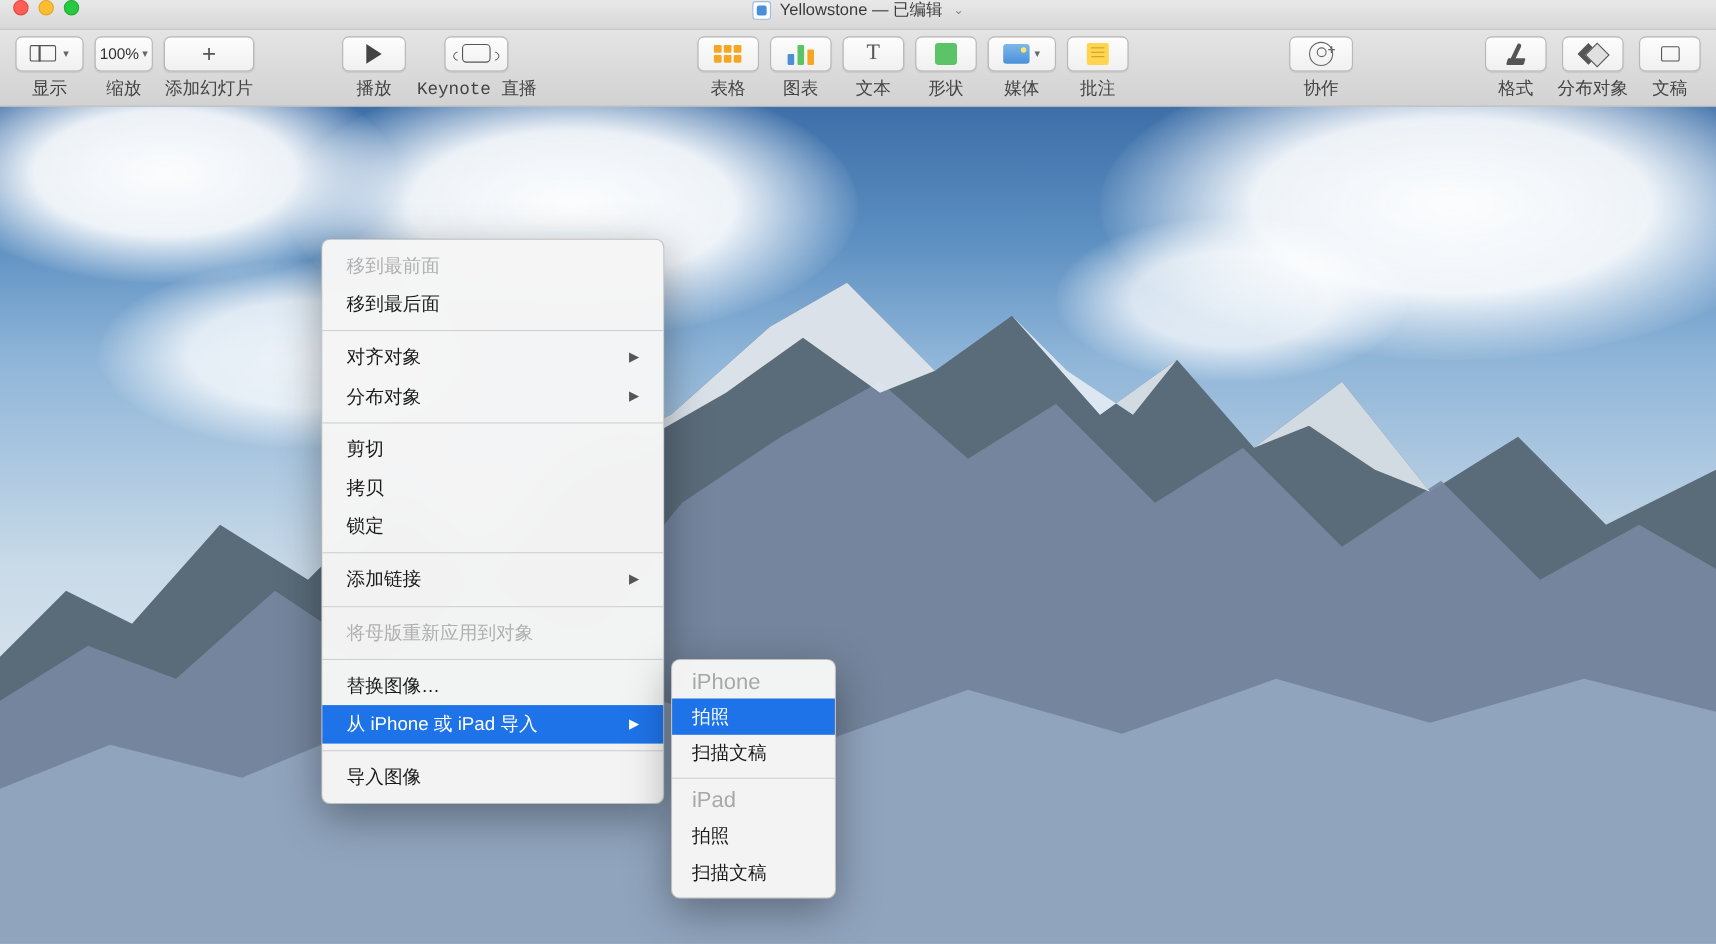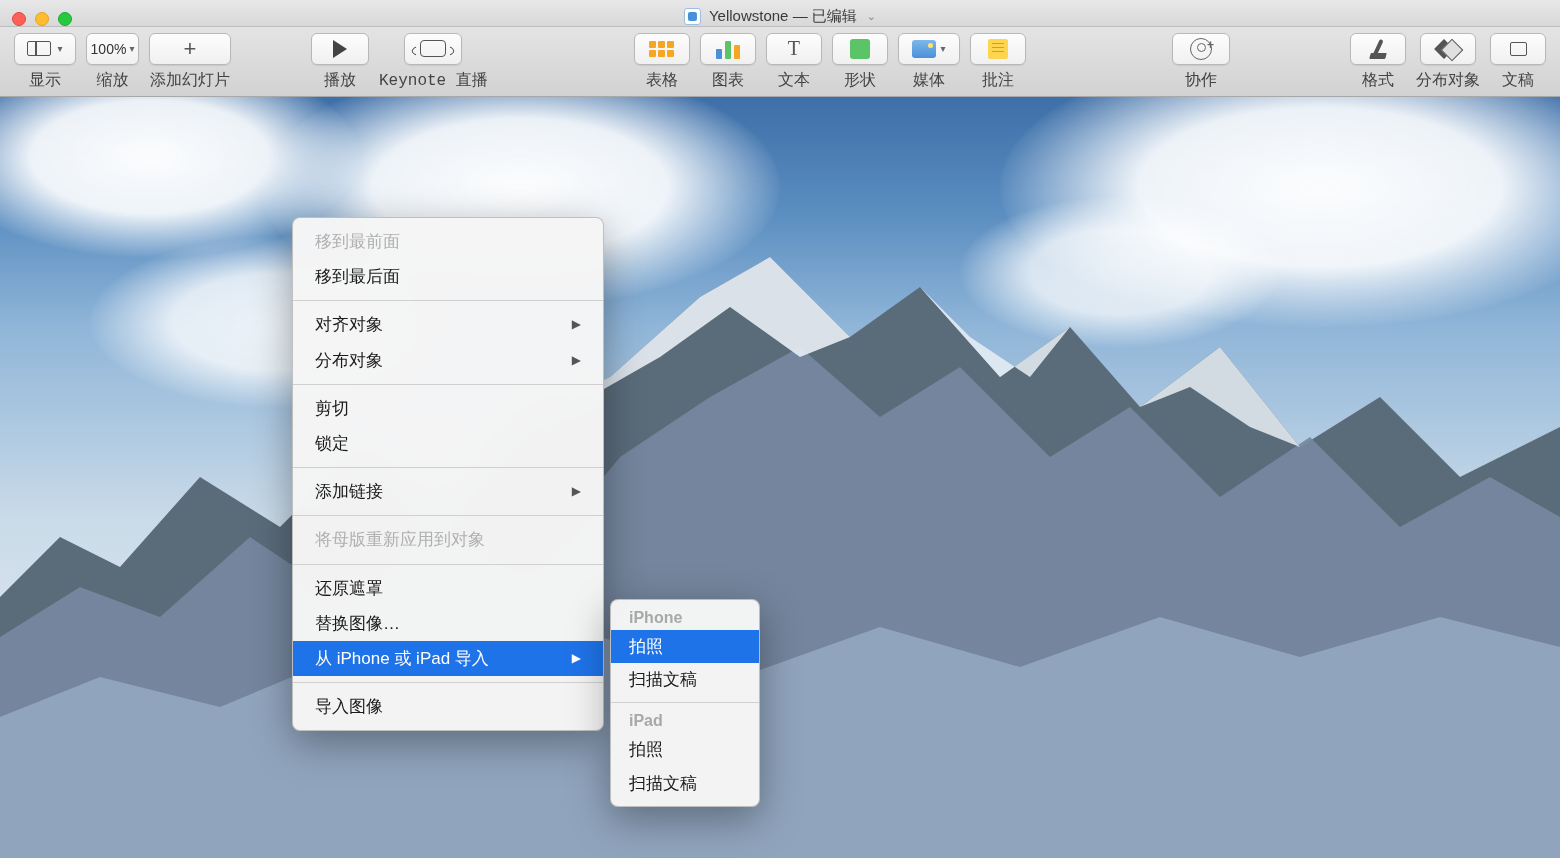--- a/index.html
+++ b/index.html
@@ -1,18 +1,18 @@
 <!DOCTYPE html>
 <html><head>
 <meta charset="utf-8">
 <style>
 * { margin: 0; padding: 0; box-sizing: border-box; font-family: -apple-system, "Helvetica Neue", "PingFang SC", sans-serif; }
 body { width: 1560px; height: 858px; overflow: hidden; background: #f0f0f0; position: relative; }
 
-.titlebar { height: 27px; background: linear-gradient(#e8e8e8,#d8d8d8); display: flex; align-items: flex-end; position: relative; border-bottom: 1px solid #bdbdbd; }
+.titlebar { height: 27px; background: linear-gradient(#e8e8e8,#d8d8d8); display: flex; align-items: flex-start; position: relative; border-bottom: 1px solid #bdbdbd; }
 .traffic { display: flex; gap: 9px; margin-left: 12px; }
 .tl { width: 14px; height: 14px; border-radius: 50%; }
 .tl.red { background:#ff5f57; border:1px solid #e24640;}
 .tl.yel { background:#febc2e; border:1px solid #e1a528;}
 .tl.grn { background:#28c840; border:1px solid #1fac33;}
 .title-center { position:absolute; left:50%; transform:translateX(-50%); display:flex; align-items:center; gap:8px; font-size:15px; color:#3a3a3a; }
 .title-icon { width:17px; height:17px; background:#fff; border:1px solid #9bbde0; border-radius:3px; display:flex; align-items:center; justify-content:center; }
 .title-icon::after{content:"";width:9px;height:9px;background:#4a90d9;border-radius:2px;}
 .title-chev { font-size:11px; color:#888; margin-left:2px;}
 
@@ -29,21 +29,21 @@
 
 .ctxmenu { position:absolute; background:rgba(245,245,245,0.98); border:1px solid rgba(0,0,0,0.22); border-radius:8px; box-shadow:0 12px 40px rgba(0,0,0,0.35); padding:6px 0; backdrop-filter: blur(20px);}
 .menu1 { left:292px; top:120px; width:312px; }
 .menu2 { left:610px; top:502px; width:150px; }
 .mitem { padding:4px 22px; font-size:17px; color:#1a1a1a; display:flex; align-items:center; justify-content:space-between; line-height:1.6;}
 .mitem.disabled { color:#b0b0b0; }
 .mitem.hl { background:#1f73e8; color:#fff; }
 .msep { height:1px; background:#d0d0d0; margin:6px 0; }
 .marrow { font-size:12px; color:#555; }
 .mitem.hl .marrow { color:#fff; }
-.mheader { padding:3px 18px; font-size:16px; color:#a8a8a8;font-weight:bold; }
+.mheader { padding:3px 18px; font-size:20px; color:#a8a8a8; }
 
 .ico-view{width:24px;height:15px;border:1.5px solid #555;border-radius:2px;position:relative;}
 .ico-view::after{content:"";position:absolute;left:7px;top:-1px;bottom:-1px;width:1.5px;background:#555;}
 .ico-play{width:0;height:0;border-left:14px solid #444;border-top:9px solid transparent;border-bottom:9px solid transparent;}
 .ico-live{width:26px;height:17px;border:1.8px solid #555;border-radius:4px;position:relative;}
 .ico-live::before,.ico-live::after{content:"";position:absolute;top:6px;width:6px;height:6px;border:1.5px solid #555;border-radius:50%;border-left-color:transparent;border-bottom-color:transparent;}
 .ico-live::before{left:-9px;transform:rotate(-135deg);}
 .ico-live::after{right:-9px;transform:rotate(45deg);}
 .ico-table{display:grid;grid-template-columns:repeat(3,7px);grid-template-rows:repeat(2,7px);gap:2px;}
 .ico-table span{background:#f5a623;border-radius:1px;}
@@ -231,35 +231,35 @@
       </div>
     <div class="mitem">
         <span>分布对象</span>
         <span class="marrow">▶</span>
       </div>
     <div class="msep"></div>
     <div class="mitem">
         <span>剪切</span>
       </div>
     <div class="mitem">
+        <span>拷贝</span>
+      </div>
+    <div class="mitem">
         <span>锁定</span>
       </div>
     <div class="msep"></div>
     <div class="mitem">
         <span>添加链接</span>
         <span class="marrow">▶</span>
       </div>
     <div class="msep"></div>
     <div class="mitem disabled">
         <span>将母版重新应用到对象</span>
       </div>
     <div class="msep"></div>
-    <div class="mitem">
-        <span>还原遮罩</span>
-      </div>
     <div class="mitem">
         <span>替换图像…</span>
       </div>
     <div class="mitem hl">
         <span>从 iPhone 或 iPad 导入</span>
         <span class="marrow">▶</span>
       </div>
     <div class="msep"></div>
     <div class="mitem">
         <span>导入图像</span>

